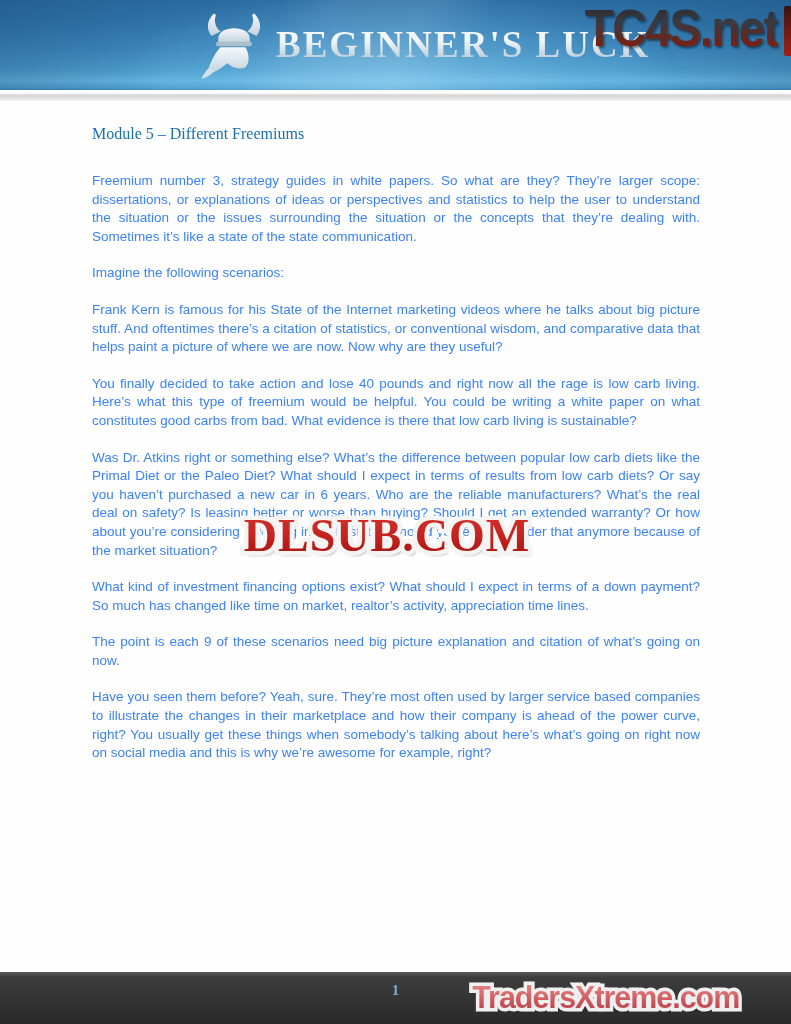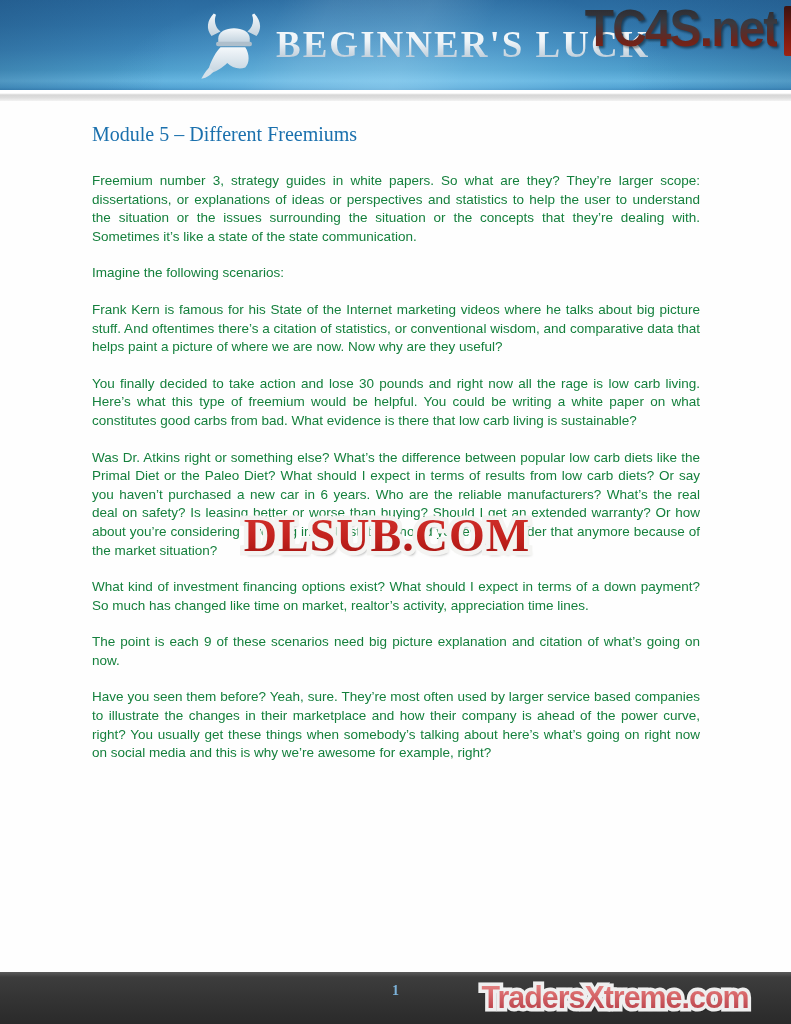--- a/index.html
+++ b/index.html
@@ -62,25 +62,25 @@
     position:absolute;top:90px;left:0;width:791px;height:11px;
     background:linear-gradient(180deg,#ffffff 0%,#ffffff 28%,#d6d6d6 45%,#dedede 70%,#f3f3f3 100%);
   }
 
   
   .content{
     position:absolute;left:92px;top:118px;width:608px;
   }
   .doc-title{
     font-family:"Liberation Serif","DejaVu Serif",serif;
-    color:#1a70ad;font-size:20px;font-weight:normal;
+    color:#1a70ad;font-size:16px;font-weight:normal;
     line-height:32px;margin:0 0 22px 0;
   }
   .content p{
-    color:#15803d;font-size:13.5px;line-height:18.6px;
+    color:#3b82f6;font-size:13.5px;line-height:18.6px;
     text-align:justify;margin:0 0 18px 0;
   }
 
   
   .stamp-center{
     position:absolute;left:222px;top:482px;width:330px;height:52px;z-index:5;
     text-align:center;pointer-events:none;margin-top:28px;
   }
   .stamp-center .layer{
     position:absolute;left:0;top:0;width:100%;
@@ -101,22 +101,22 @@
   .footer{
     position:absolute;left:0;top:972px;width:791px;height:52px;
     background:linear-gradient(180deg,#5a5a5a 0%,#3d3d3d 10%,#333333 55%,#2a2a2a 100%);
   }
   .page-number{
     position:absolute;left:0;top:11px;width:791px;text-align:center;
     font-family:"Liberation Serif",serif;font-weight:bold;
     color:#7cb2d9;font-size:14px;
   }
   .stamp-footer{
-    position:absolute;right:16px;top:4px;width:320px;height:44px;z-index:6;
-    text-align:center;pointer-events:none;
+    position:absolute;right:2px;top:4px;width:320px;height:44px;z-index:6;
+    text-align:left;pointer-events:none;
   }
   .stamp-footer .layer{
     position:absolute;left:0;top:0;width:100%;
     font-family:"Liberation Sans",sans-serif;font-weight:bold;
     font-size:31px;line-height:44px;letter-spacing:-1px;white-space:nowrap;
     transform:scaleX(.98);transform-origin:center;
   }
   .stamp-footer .back{
     -webkit-text-stroke:7px #efefef;color:#efefef;
     text-shadow:2px 3px 2px rgba(0,0,0,.7), -2px 2px 2px rgba(0,0,0,.5);
@@ -162,21 +162,21 @@
 
   <div class="separator"></div>
 
   <div class="content">
     <h1 class="doc-title">
       <span>Module 5 – Different Freemiums</span><br>
     </h1>
     <p>Freemium number 3, strategy guides in white papers. So what are they? They’re larger scope: dissertations, or explanations of ideas or perspectives and statistics to help the user to understand the situation or the issues surrounding the situation or the concepts that they’re dealing with. Sometimes it’s like a state of the state communication.</p>
     <p>Imagine the following scenarios:</p>
     <p>Frank Kern is famous for his State of the Internet marketing videos where he talks about big picture stuff. And oftentimes there’s a citation of statistics, or conventional wisdom, and comparative data that helps paint a picture of where we are now. Now why are they useful?</p>
-    <p>You finally decided to take action and lose 30 pounds and right now all the rage is low carb living. Here’s what this type of freemium would be helpful. You could be writing a white paper on what constitutes good carbs from bad. What evidence is there that low carb living is sustainable?</p>
+    <p>You finally decided to take action and lose 40 pounds and right now all the rage is low carb living. Here’s what this type of freemium would be helpful. You could be writing a white paper on what constitutes good carbs from bad. What evidence is there that low carb living is sustainable?</p>
     <p>Was Dr. Atkins right or something else? What’s the difference between popular low carb diets like the Primal Diet or the Paleo Diet? What should I expect in terms of results from low carb diets? Or say you haven’t purchased a new car in 6 years. Who are the reliable manufacturers? What’s the real deal on safety? Is leasing better or worse than buying? Should I get an extended warranty? Or how about you’re considering investing in real estate? Should you even consider that anymore because of the market situation?</p>
     <p>What kind of investment financing options exist? What should I expect in terms of a down payment?  So much has changed like time on market, realtor’s activity, appreciation time lines.</p>
     <p>The point is each 9 of these scenarios need big picture explanation and citation of what’s going on now.</p>
     <p>Have you seen them before? Yeah, sure. They’re most often used by larger service based companies to illustrate the changes in their marketplace and how their company is ahead of the power curve, right? You usually get these things when somebody’s talking about here’s what’s going on right now on social media and this is why we’re awesome for example, right?</p>
   </div>
 
   <div class="stamp-center">
     <span class="layer back">DLSUB.COM</span>
     <span class="layer front">DLSUB.COM</span>
   </div>

